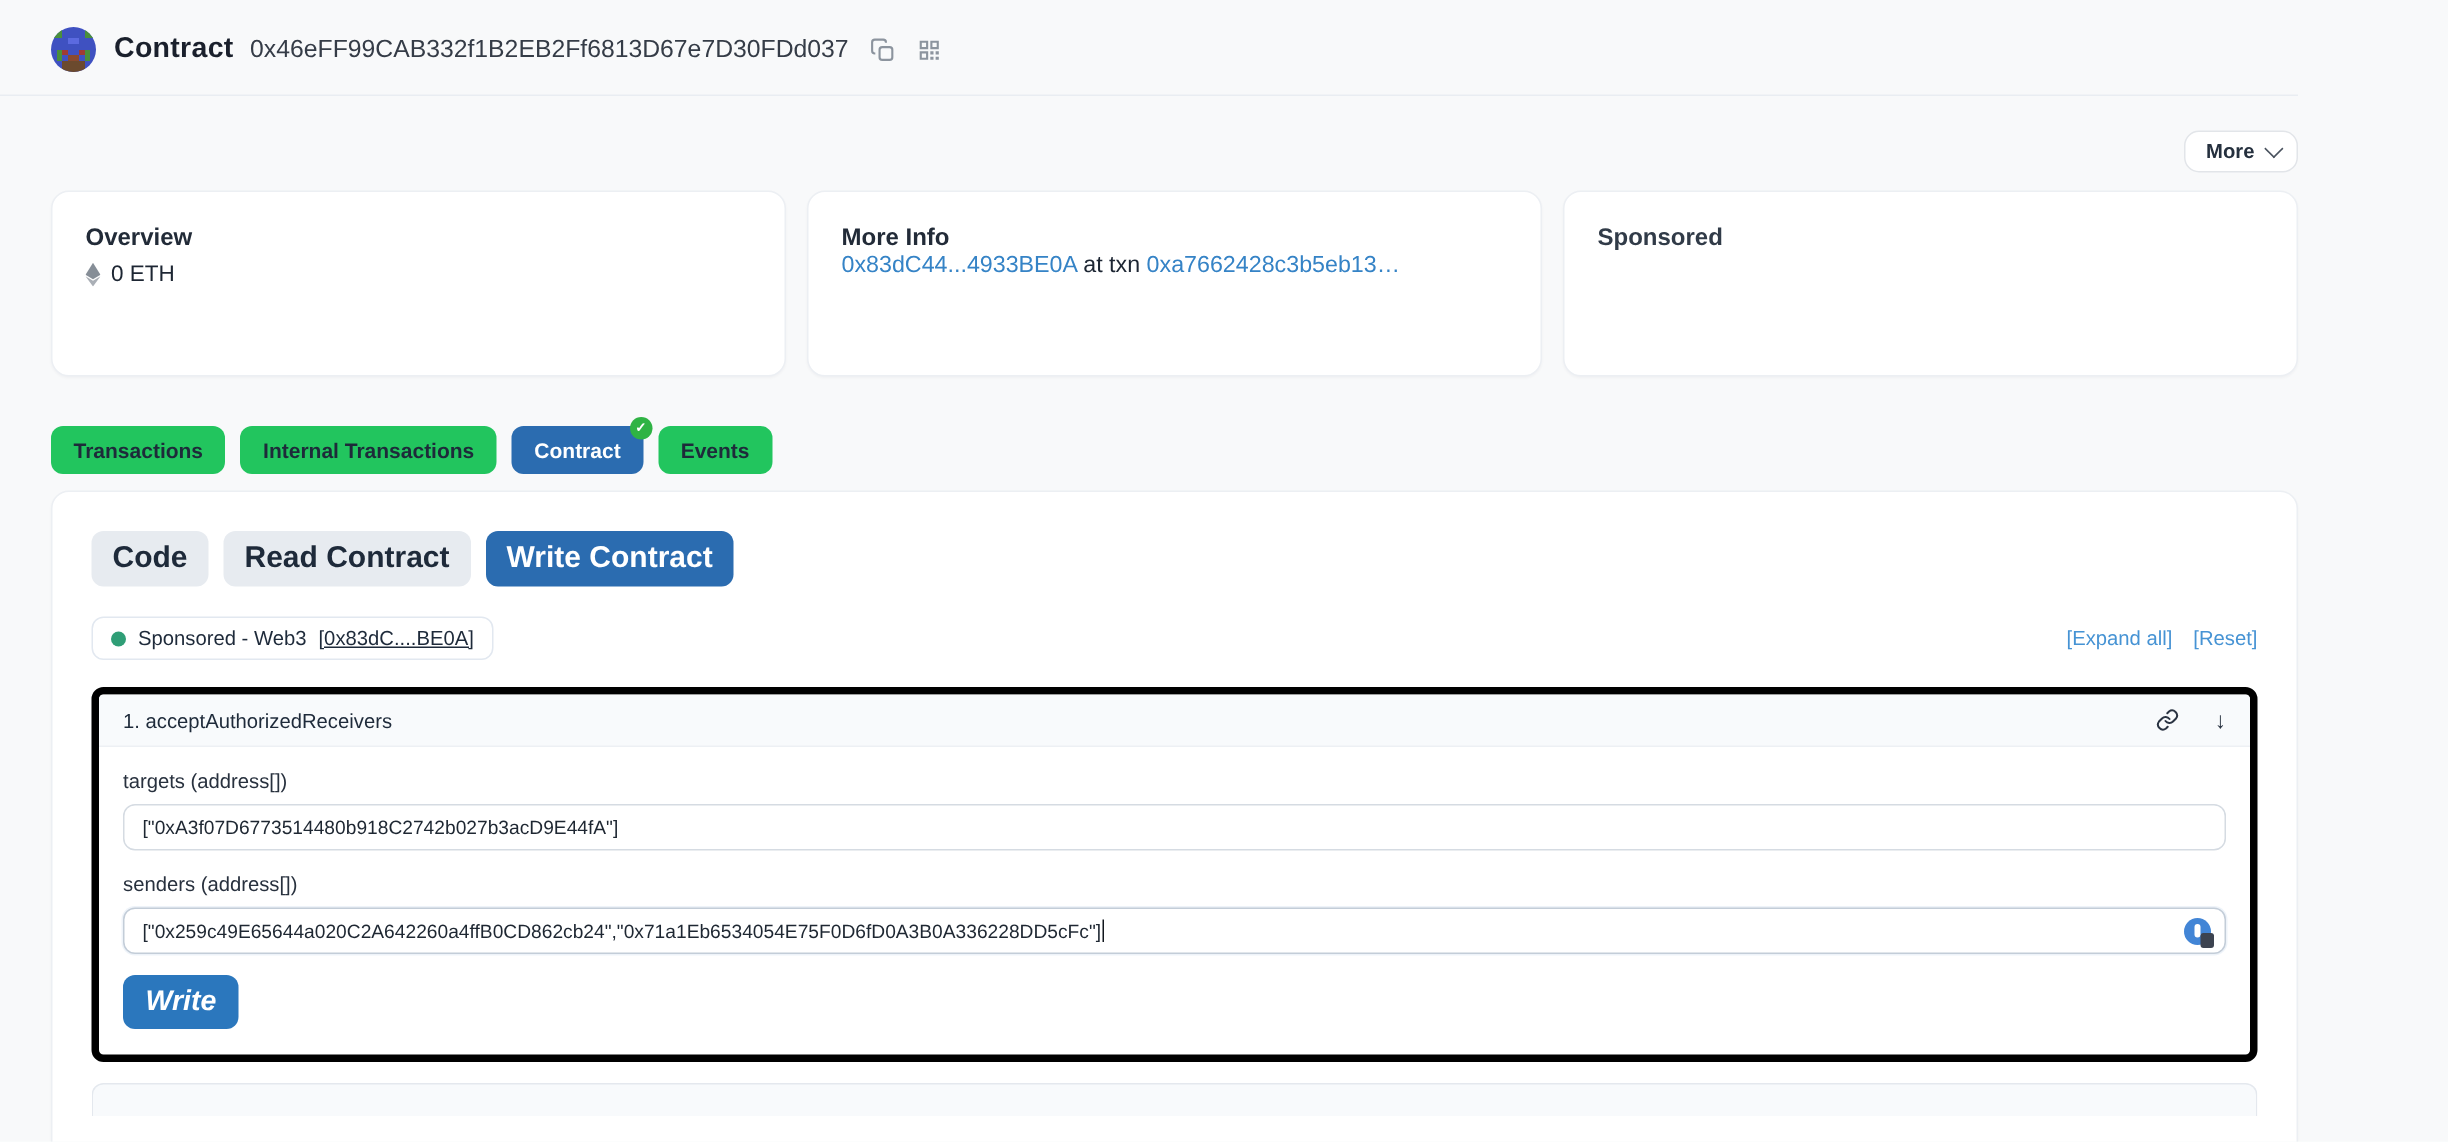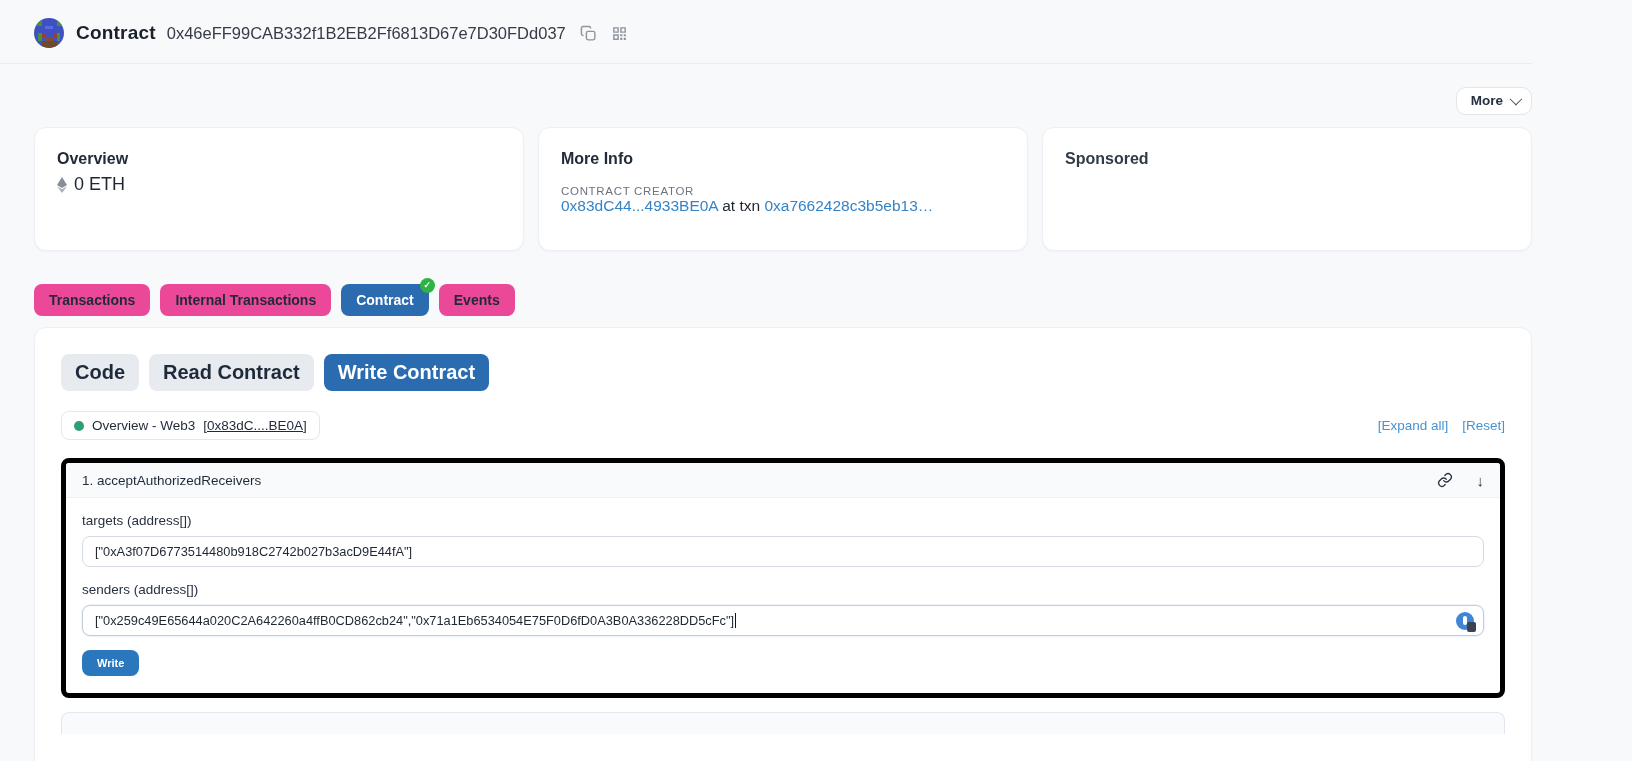--- a/index.html
+++ b/index.html
@@ -24,28 +24,28 @@
     cursor:pointer; }
   .chev { width:9px; height:9px; border-right:1.8px solid #49525e; border-bottom:1.8px solid #49525e;
     transform:rotate(45deg) translateY(-2px); }
 
   
   .cards { display:flex; gap:14px; margin-top:12px; }
   .card { flex:1 1 0; background:#fff; border:1px solid #eceff3; border-radius:12px;
     box-shadow:0 1px 2px rgba(16,24,40,.04); height:124px; padding:22px 22px; }
   .card-title { font-size:16px; font-weight:bold; color:#222b38; }
   .mini-label { font-size:11.5px; letter-spacing:.06em; color:#6c737f; font-weight:500; margin-top:17px; }
-  .balance-row { display:flex; align-items:center; gap:7px; margin-top:6px; font-size:18px; color:#1d2633; }
+  .balance-row { display:flex; align-items:center; gap:7px; margin-top:6px; font-size:15px; color:#1d2633; }
   .creator-row { margin-top:0; font-size:15.5px; }
   a.blue-link { color:#3583c6; text-decoration:none; cursor:pointer; }
   .sep-text { color:#1d2633; }
 
   
   .tabs { display:flex; gap:10px; margin-top:33px; }
-  .tab { background:#ec4899; border-radius:8px; padding:8px 15px; font-size:14px; font-weight:600;
+  .tab { background:#22c55e; border-radius:8px; padding:8px 15px; font-size:14px; font-weight:600;
     color:#1e2a3a; cursor:pointer; position:relative; }
   .tab.active { background:#2b6cb0; color:#fff; }
   .tab-badge { position:absolute; top:-6px; right:-6px; width:15px; height:15px; border-radius:50%;
     background:#2fb344; color:#fff; font-size:9px; line-height:15px; text-align:center; font-weight:bold; }
 
   
   .panel { margin-top:11px; background:#fff; border:1px solid #eceff3; border-radius:12px;
     box-shadow:0 1px 2px rgba(16,24,40,.04); padding:26px 26px 40px 26px; height:620px; }
 
   .subtabs { display:flex; gap:10px; }
@@ -81,21 +81,21 @@
   .caret { display:inline-block; width:1.4px; height:15px; background:#11161d; margin-left:1px; }
 
   .pw-icon { position:absolute; right:9px; top:6px; width:18px; height:18px; border-radius:50%;
     background:#4285d6; cursor:pointer; }
   .pw-icon::before { content:""; position:absolute; left:7px; top:4px; width:4px; height:9px;
     border-radius:3px; background:#fff; }
   .pw-icon::after { content:""; position:absolute; right:-2px; bottom:-2px; width:9px; height:8px;
     border-radius:2px; background:#3c4350; border-top:2px solid #3c4350; }
 
   .write-btn { margin-top:14px; background:#2b77bd; color:#fff; border:none; border-radius:8px;
-    padding:7px 15px; font-size:11px; font-weight:600; cursor:pointer; font-family:inherit; }
+    padding:7px 15px; font-size:19px; font-weight:600; cursor:pointer; font-family:inherit;font-style:italic; }
 
   .accordion.collapsed { margin-top:14px; }
   .sliver { margin-top:14px; border:1px solid #e4e8ee; border-bottom:none;
     border-radius:8px 8px 0 0; height:22px; background:#f8fafc; }
 </style>
 </head>
 <body>
 
 <div class="page-header">
   <span class="avatar">
@@ -145,21 +145,20 @@
             <path d="M6 0L0 9.6 6 13.2 12 9.6 6 0z" opacity=".85"></path>
             <path d="M6 14.5L0 10.9 6 19l6-8.1-6 3.6z" opacity=".6"></path>
           </svg>
         </span>
         <span>0 ETH</span>
       </div>
     </div>
 
     <div class="card">
       <div class="card-title">More Info</div>
-      <div class="mini-label">CONTRACT CREATOR</div>
       <div class="creator-row">
         <a class="blue-link">0x83dC44...4933BE0A</a><span class="sep-text"> at txn </span><a class="blue-link">0xa7662428c3b5eb13…</a>
       </div>
     </div>
 
     <div class="card">
       <div class="card-title" style="color:#313b48;">Sponsored</div>
     </div>
   </div>
 
@@ -177,21 +176,21 @@
 
     <div class="subtabs">
       <div class="subtab">Code</div>
       <div class="subtab">Read Contract</div>
       <div class="subtab active">Write Contract</div>
     </div>
 
     <div class="conn-row">
       <div class="conn-pill">
         <span class="green-dot"></span>
-        <span>Overview - Web3</span>
+        <span>Sponsored - Web3</span>
         <a class="conn-link">[0x83dC....BE0A]</a>
       </div>
       <div class="right-links">
         <a>[Expand all]</a>
         <a>[Reset]</a>
       </div>
     </div>
 
     <div class="accordion">
       <div class="acc-header">

